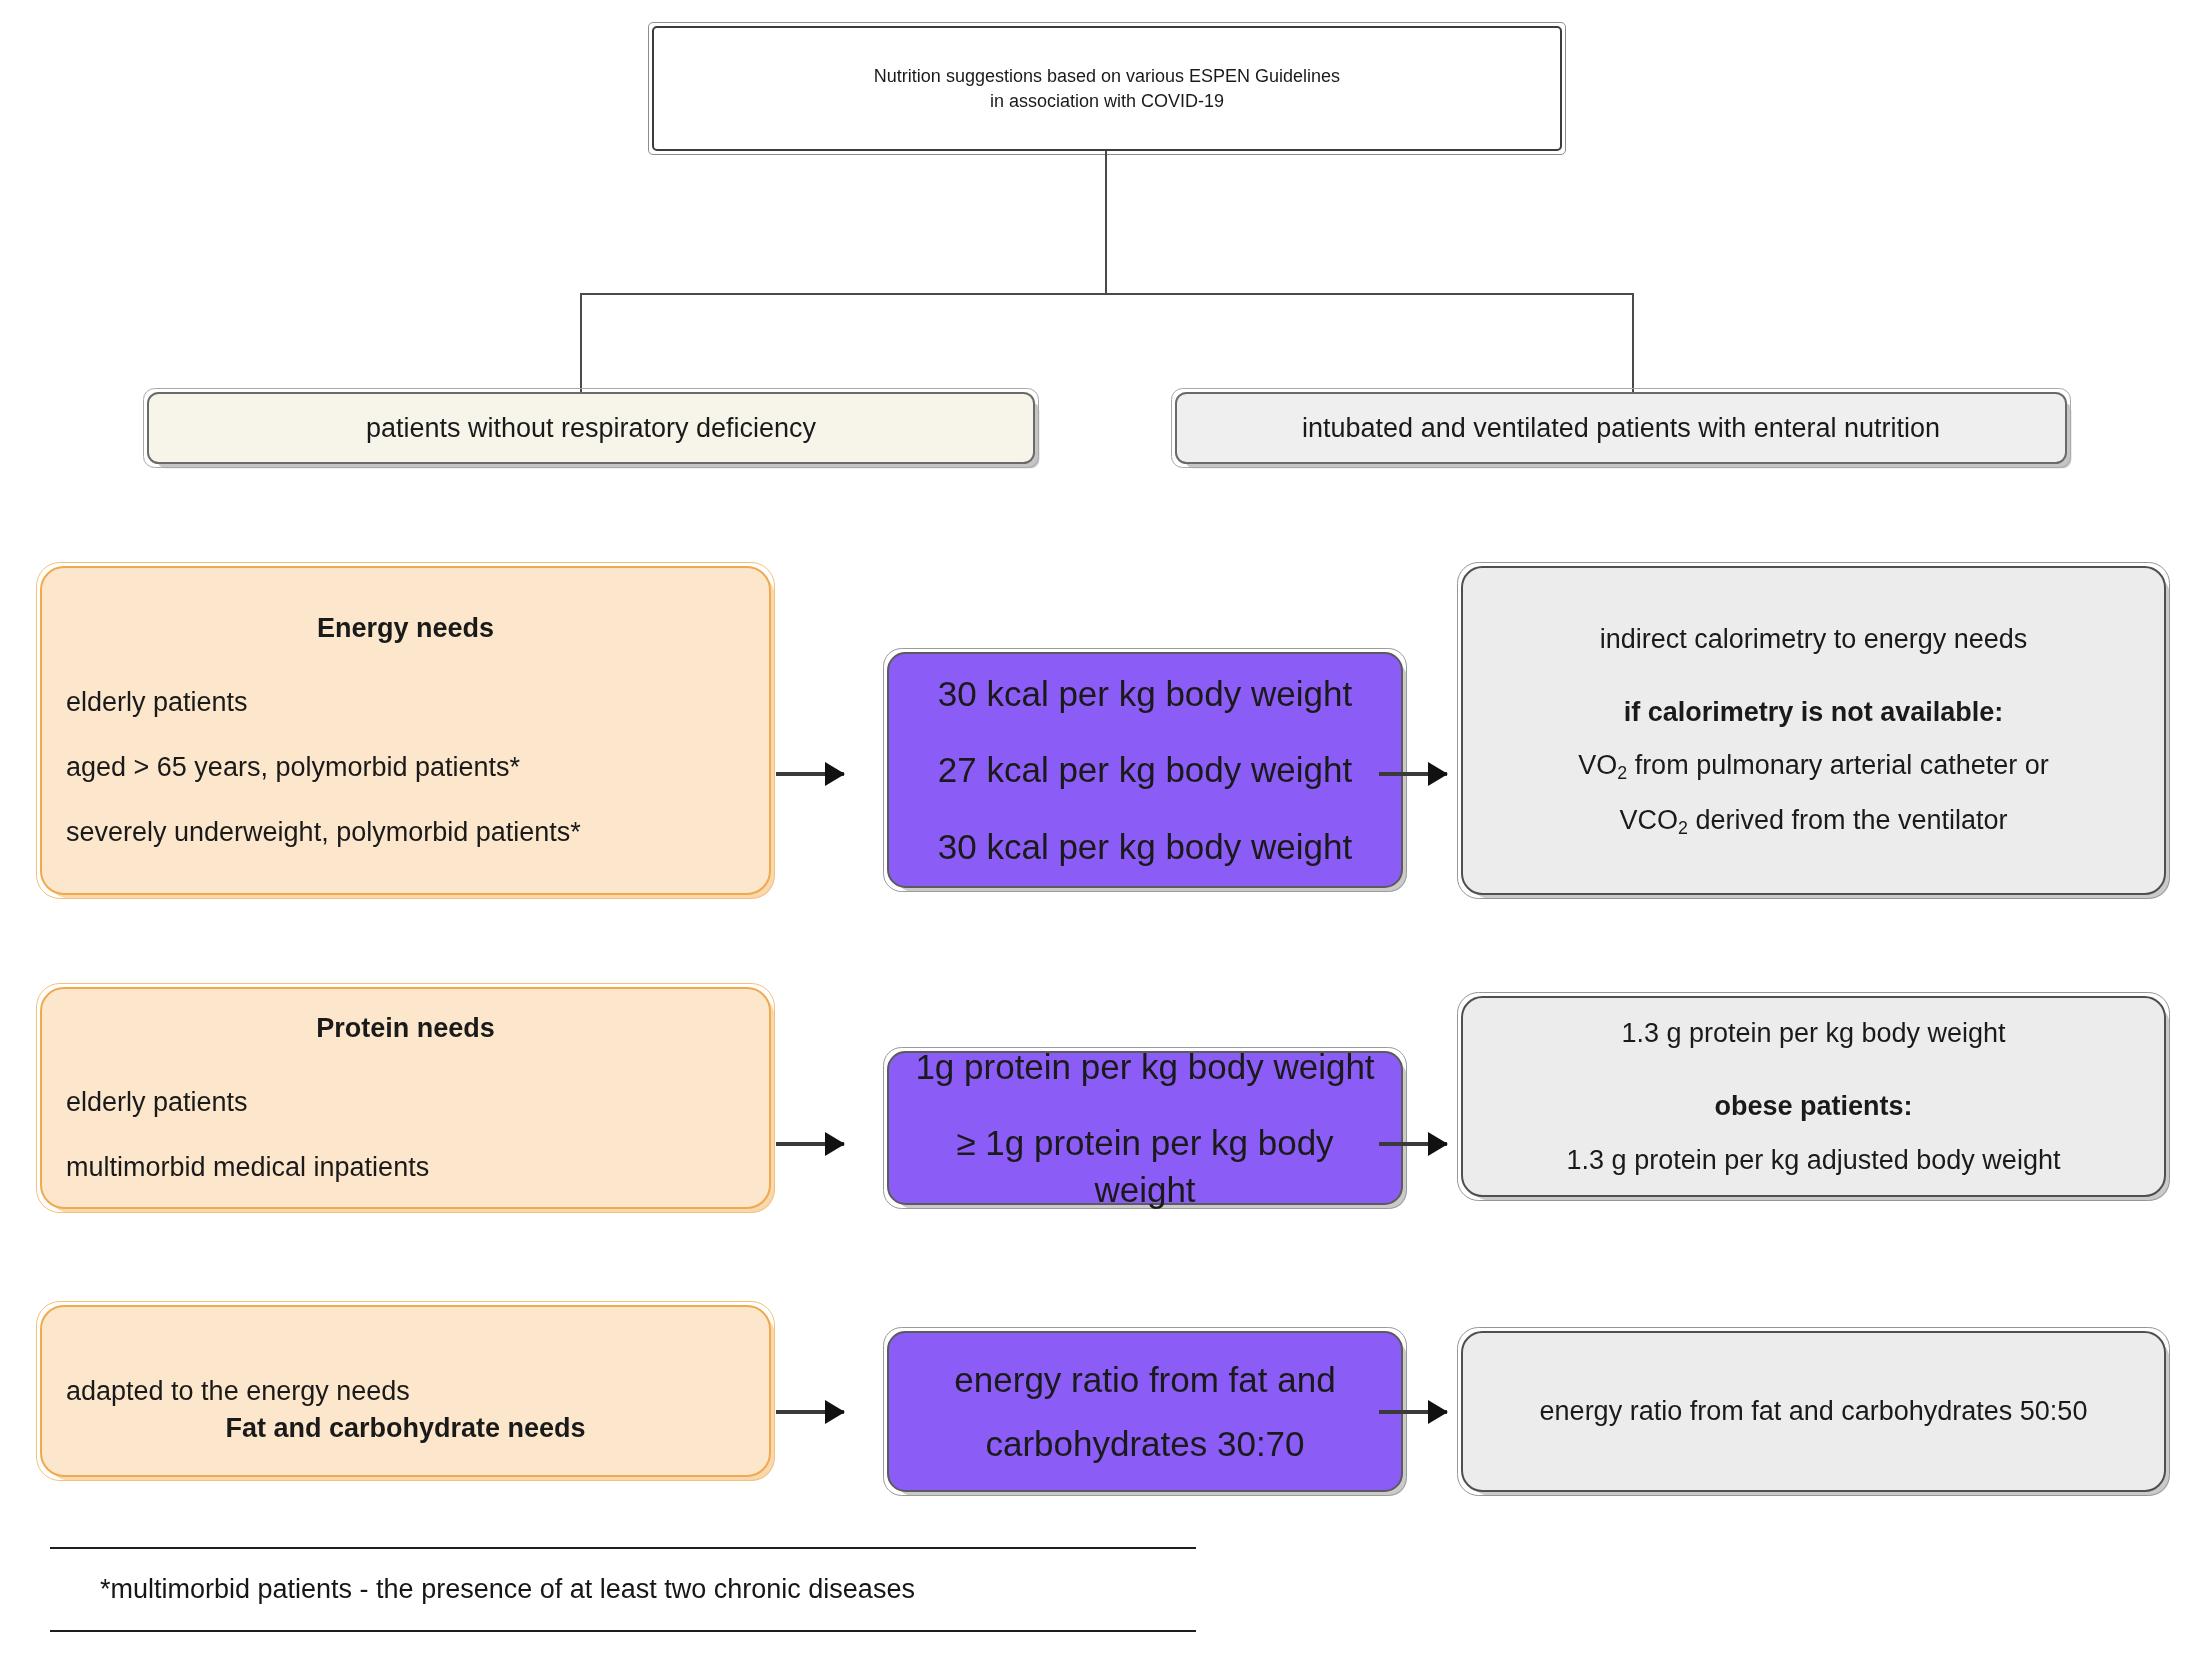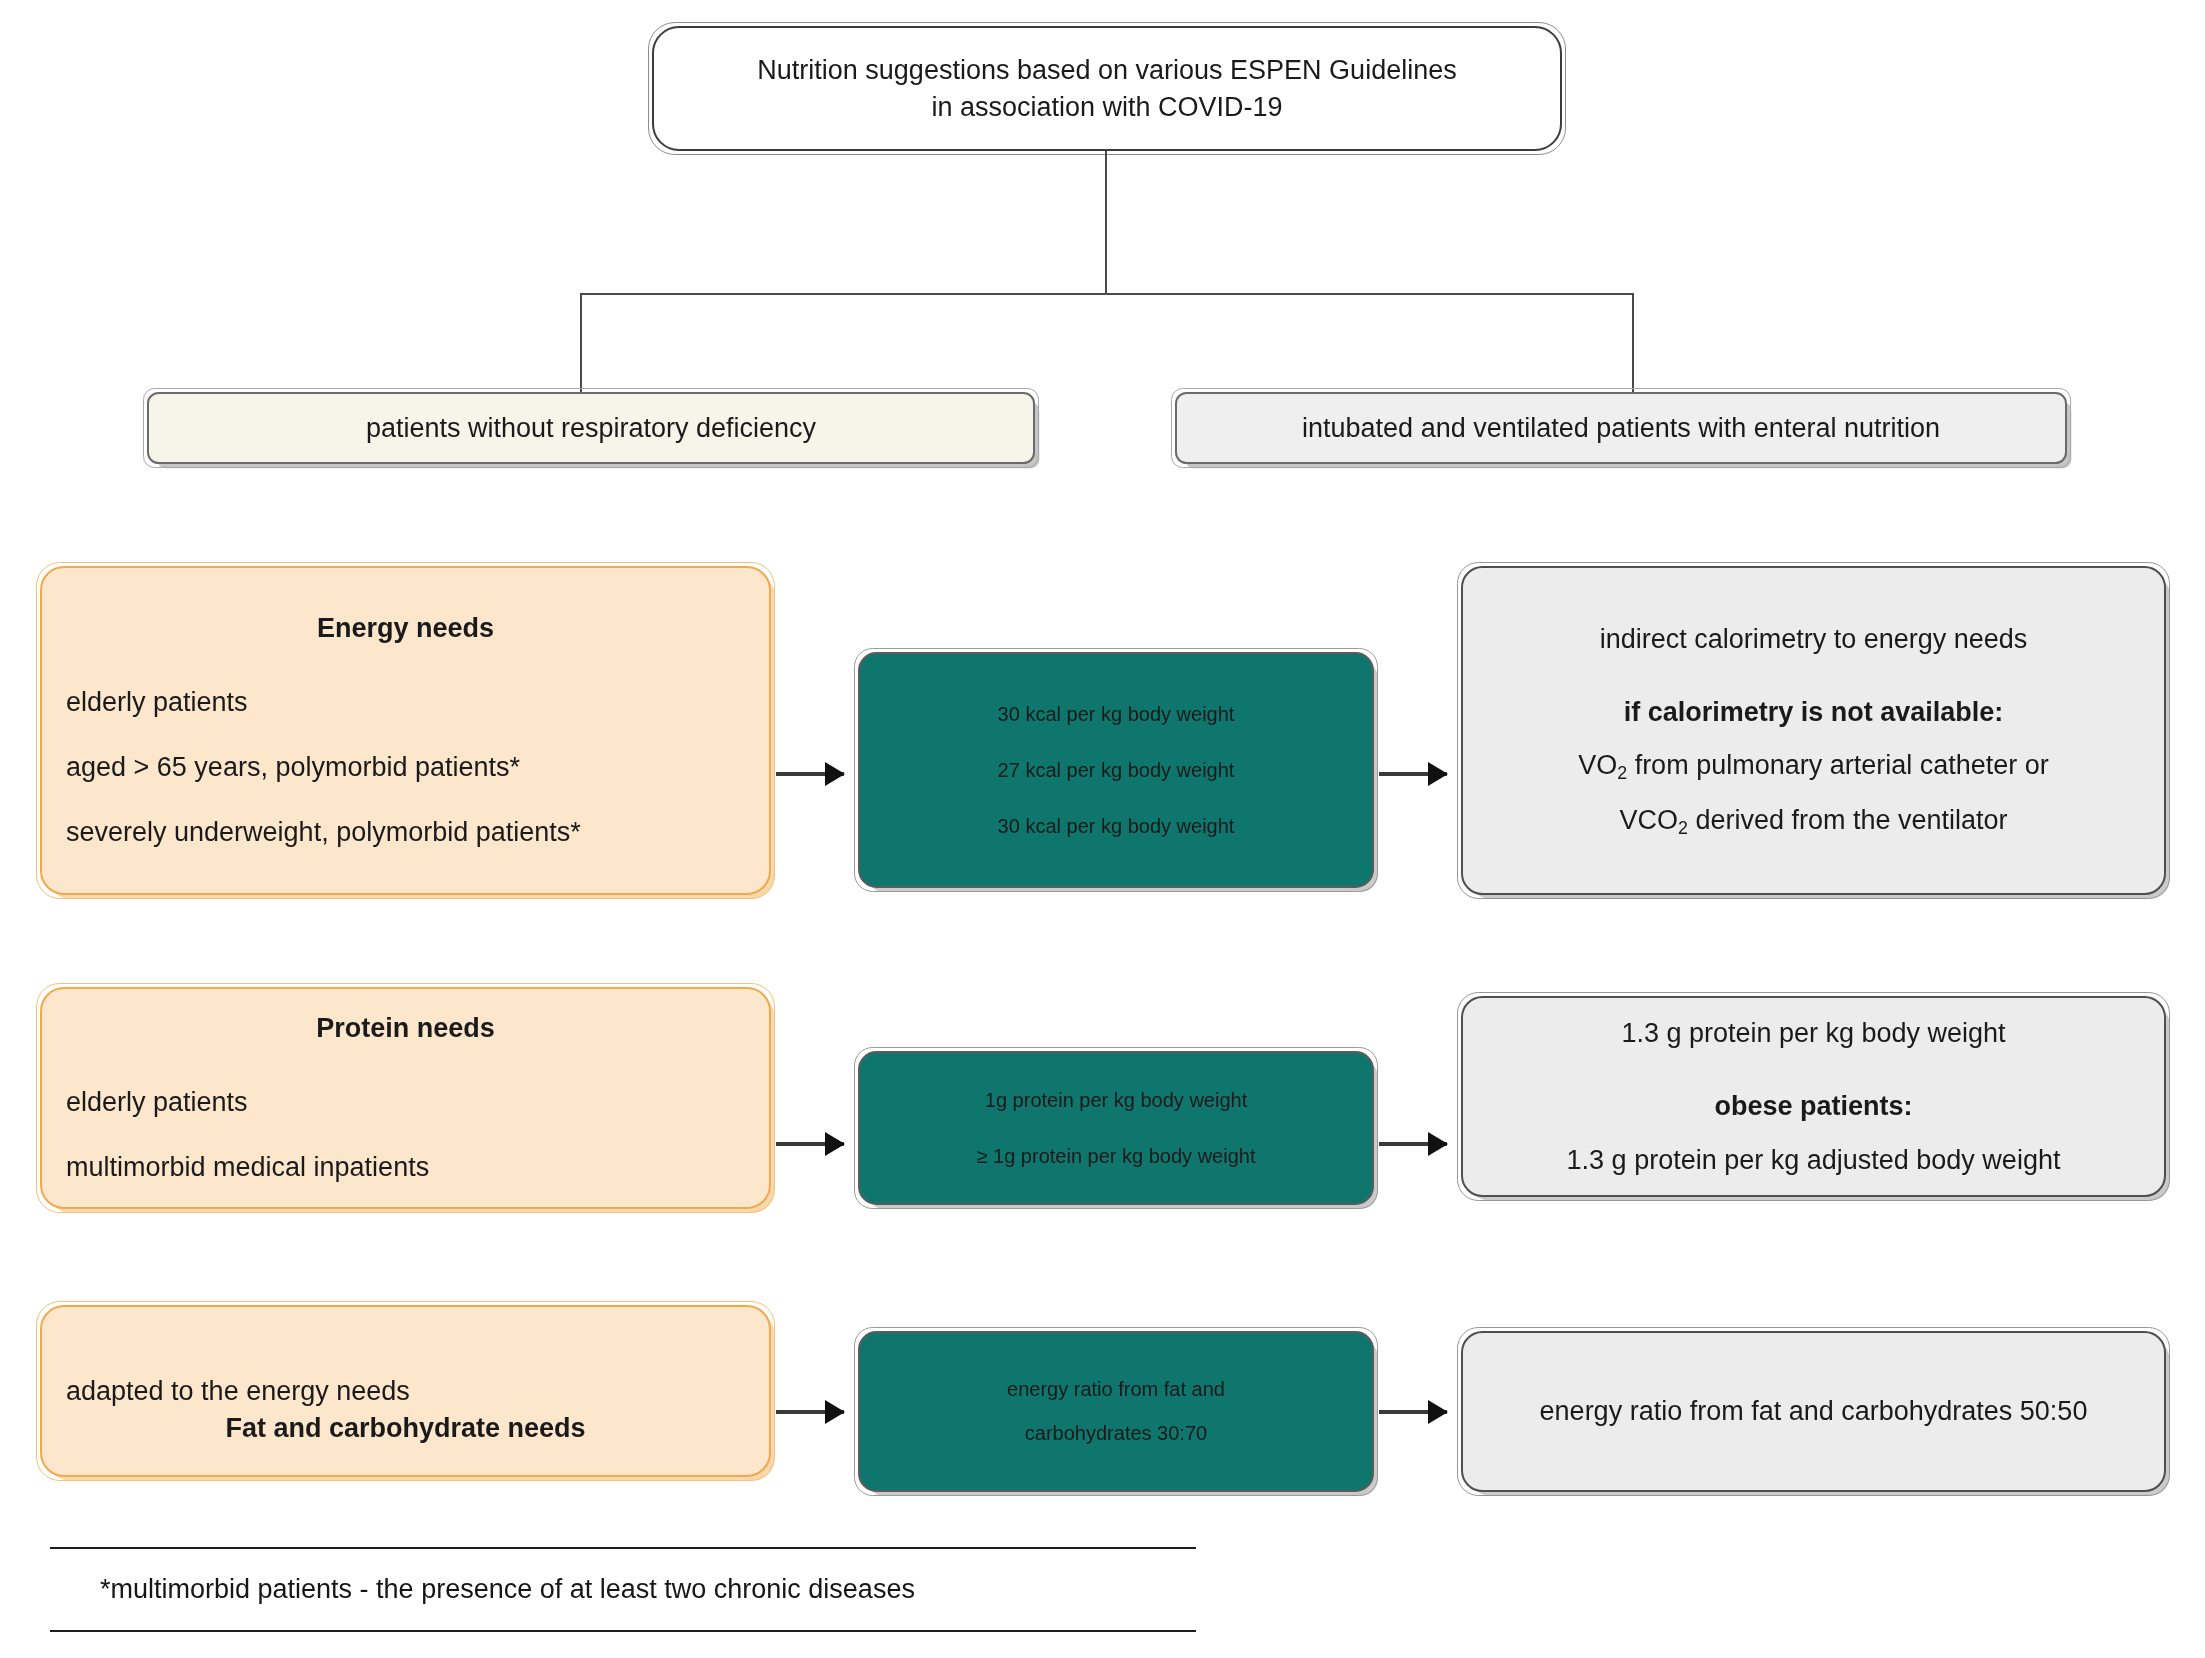--- a/index.html
+++ b/index.html
@@ -51,23 +51,23 @@
     border-radius: inherit;
     border: 1.4px solid var(--ring, #9a9a9a);
     z-index: 0;
     pointer-events: none;
   }
 
   
   .n-title {
     background: #ffffff;
     border: 2.1px solid #3c3c3c;
-    border-radius: 27px;
+    border-radius: 5px;
     --ring: #8d8d8d;
-    font-size: 27px;
+    font-size: 18px;
     padding: 13px 18.6px;
   }
 
   
   .n-head {
     border-radius: 11.5px;
     font-size: 27px;
     padding: 7.2px 18.6px;
     border: 2.1px solid #6a6a6a;
     --ring: #a9a9a9;
@@ -82,27 +82,28 @@
     border: 2.9px solid #f0a94c;
     border-radius: 24px;
     --ring: #f5c07a;
     font-size: 27px;
     padding: 18.6px 24px;
     box-shadow: 5.7px 5.7px 0 -2.1px rgba(240,169,76,.45);
   }
 
   
   .n-mid {
-    background: #0f766e;
+    background: #8b5cf6;
     border: 2.1px solid #5b5b5b;
     border-radius: 18.6px;
     --ring: #9a9a9a;
-    font-size: 20px;
+    font-size: 35px;
     padding: 15.8px 18.6px;
     box-shadow: 6.4px 6.4px 0 -2.9px rgba(150,150,150,.5);
+    margin-left: 29px;
   }
 
   
   .n-grey {
     background: #ececec;
     border: 2.1px solid #4f4f4f;
     border-radius: 21.5px;
     --ring: #969696;
     font-size: 27px;
     padding: 17px 21.5px;

